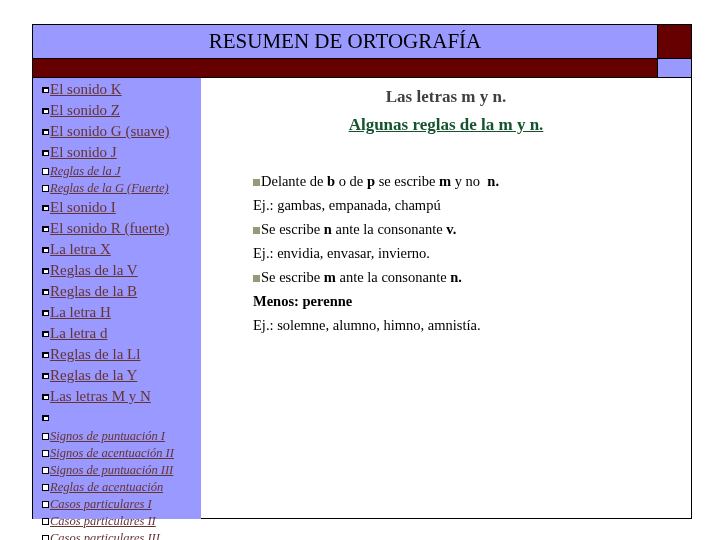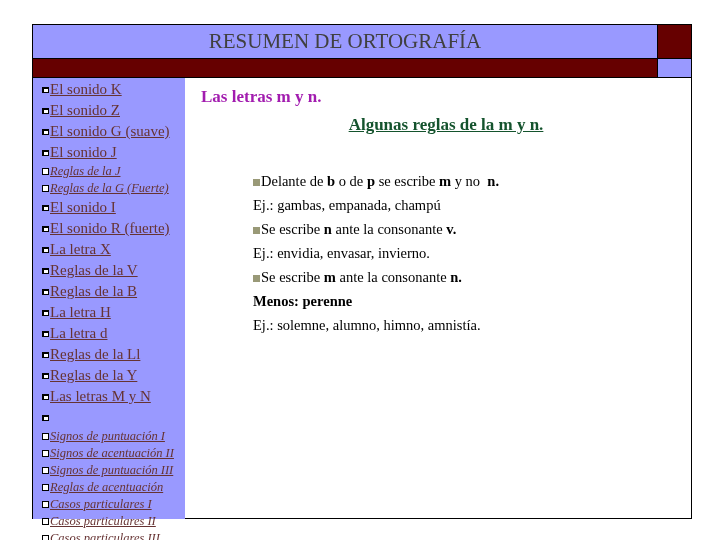--- a/index.html
+++ b/index.html
@@ -3,38 +3,38 @@
 <meta charset="utf-8">
 <style>
   html, body { margin:0; padding:0; }
   body { width:720px; height:540px; background:#ffffff; position:relative; overflow:hidden;
          font-family:"Liberation Serif", "DejaVu Serif", serif; }
   .frame { position:absolute; left:32px; top:24px; width:660px; height:495px;
            border:1px solid #000; box-sizing:border-box; background:#fff; }
   .title-band { position:absolute; left:0; top:0; width:624px; height:34px; background:#9999ff;
                 border-bottom:1px solid #000; box-sizing:border-box;
                 display:flex; align-items:center; justify-content:center; }
-  .title-band span { font-size:21px; color:#404040; letter-spacing:0px; }
+  .title-band span { font-size:21px; color:#000000; letter-spacing:0px; }
   .corner-maroon { position:absolute; left:624px; top:0; width:34px; height:34px; background:#660000;
                    border-left:1px solid #000; border-bottom:1px solid #000; box-sizing:border-box; }
   .maroon-band { position:absolute; left:0; top:34px; width:624px; height:19px; background:#660000;
                  border-bottom:1px solid #000; box-sizing:border-box; }
   .corner-lav { position:absolute; left:624px; top:34px; width:34px; height:19px; background:#9999ff;
                 border-left:1px solid #000; border-bottom:1px solid #000; box-sizing:border-box; }
-  .sidebar { position:absolute; left:0; top:53px; width:152px; height:441px; background:#9999ff;
+  .sidebar { position:absolute; left:0; top:53px; width:168px; height:441px; background:#9999ff;
              padding-top:1px; box-sizing:border-box; }
   .nav-item { display:flex; align-items:center; white-space:nowrap; color:#663333; cursor:pointer; }
   .nav-item .bullet { display:inline-block; border:1px solid #000; background:#fff; box-sizing:border-box; margin-right:1px; }
   .nav-item a { color:#663333; text-decoration:underline; }
   .nav-item.large { height:21px; font-size:15px; padding-left:9px; }
   .nav-item.large .bullet { width:7px; height:6px; border-width:2px 1px 1px 2px; }
   .nav-item.small { height:17px; font-size:12.5px; padding-left:9px;font-style:italic; }
   .nav-item.small .bullet { width:7px; height:7px; }
   .content { position:absolute; left:168px; top:53px; width:490px; height:441px; }
-  .heading1 { position:absolute; left:0; width:100%; top:9px; text-align:left; color:#a21caf;
+  .heading1 { position:absolute; left:0; width:100%; top:9px; text-align:center; color:#404040;
               font-weight:bold; font-size:17px; }
   .heading2 { position:absolute; left:0; width:100%; top:37px; text-align:center; color:#14532d;
               font-weight:bold; font-size:17px; text-decoration:underline; }
   .rules { position:absolute; left:52px; top:91px; font-size:14.5px; color:#000; }
   .rule-line { height:24px; line-height:24px; white-space:nowrap; }
   .sq { display:inline-block; width:7px; height:7px; background:#999977; margin-right:1px; vertical-align:middle; }
   b { font-weight:bold; }
 </style>
 </head>
 <body>

